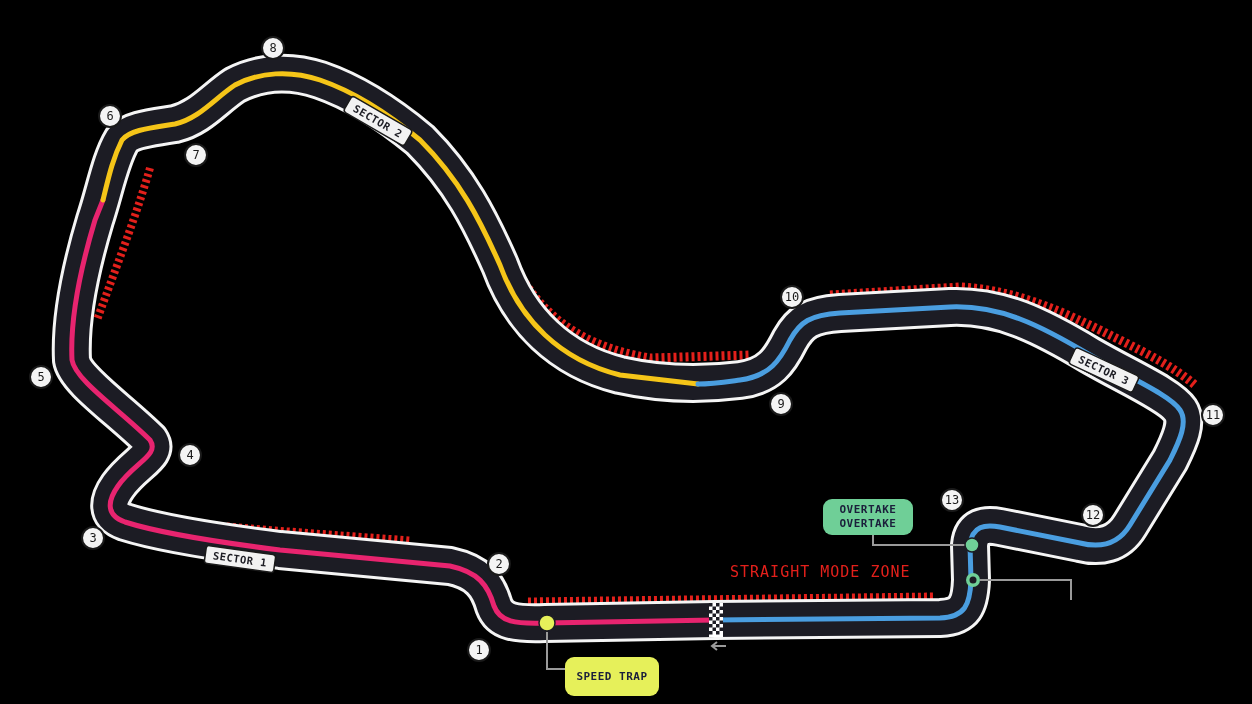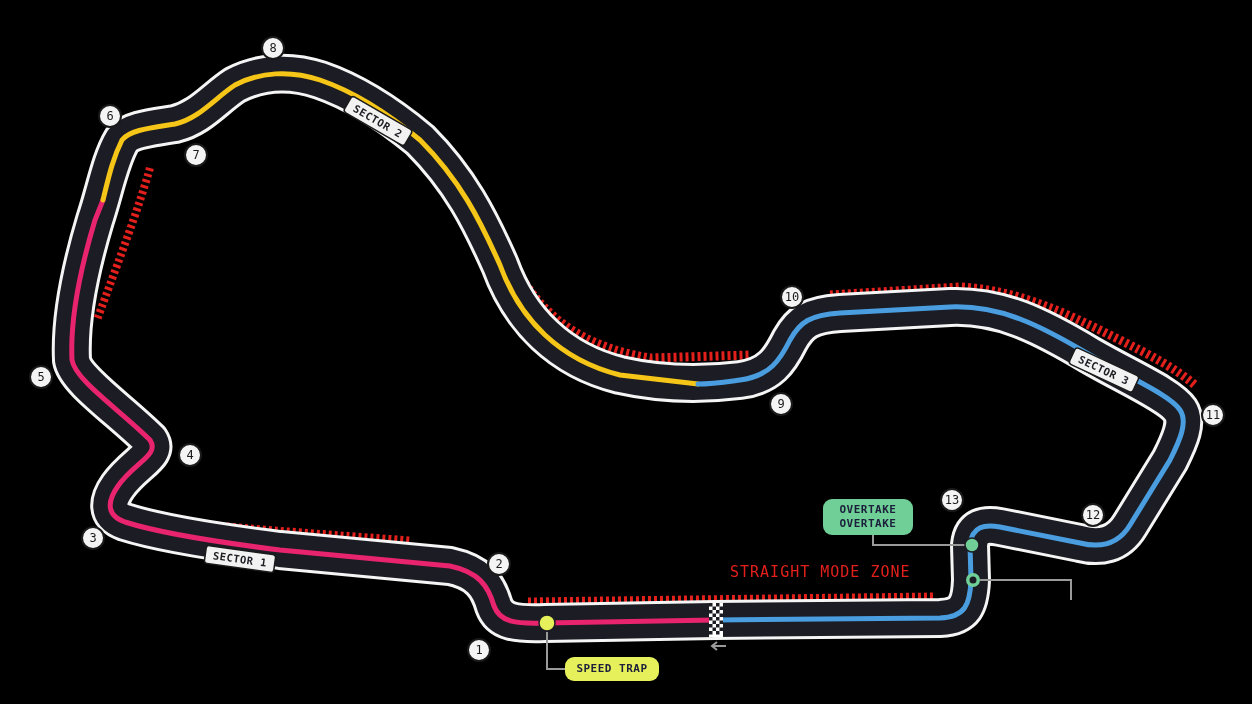--- a/index.html
+++ b/index.html
@@ -4,21 +4,21 @@
 <style>
   html, body { margin: 0; padding: 0; background: #000000; }
   body { width: 1252px; height: 704px; overflow: hidden; position: relative; font-family: "DejaVu Sans", sans-serif; }
   #map { position: absolute; left: 0; top: 0; width: 1252px; height: 704px; }
   .turn-badge circle { fill: #f4f4f4; stroke: #1a1a1a; stroke-width: 2; }
   .turn-badge text { font-family: "DejaVu Sans Mono", monospace; font-size: 12px; fill: #1a1a1a; text-anchor: middle; dominant-baseline: central; }
   .sector-label rect { fill: #f2f2f2; stroke: #1a1a1a; stroke-width: 1.5; }
   .sector-label text { font-family: "DejaVu Sans Mono", monospace; font-size: 10.5px; font-weight: bold; fill: #1d1d24; text-anchor: middle; dominant-baseline: central; letter-spacing: 0.5px; }
   .callout { position: absolute; font-family: "DejaVu Sans Mono", monospace; font-weight: bold; font-size: 11px; color: #1b1f3b; text-align: center; border-radius: 9px; letter-spacing: 0.5px; line-height: 14px; }
   #overtake-box { left: 823px; top: 499px; width: 90px; height: 36px; background: #6fcf97; display: flex; align-items: center; justify-content: center; flex-direction: column; }
-  #speedtrap-box { left: 565px; top: 657px; width: 94px; height: 24px; background: #e6f05a; display: flex; align-items: center; justify-content: center; }
+  #speedtrap-box { left: 565px; top: 657px; width: 94px; height: 39px; background: #e6f05a; display: flex; align-items: center; justify-content: center; }
   #drs-label { position: absolute; left: 688px; top: 563px; font-family: "DejaVu Sans Mono", monospace; font-weight: normal; font-size: 15px; color: #e3201b; letter-spacing: 1px; margin-left: 42px; }
 </style>
 </head>
 <body>
 
 <svg id="map" viewBox="0 0 1252 704" xmlns="http://www.w3.org/2000/svg">
   <defs>
     <path id="trackPath" d="
       M 715 620
       L 545 623

